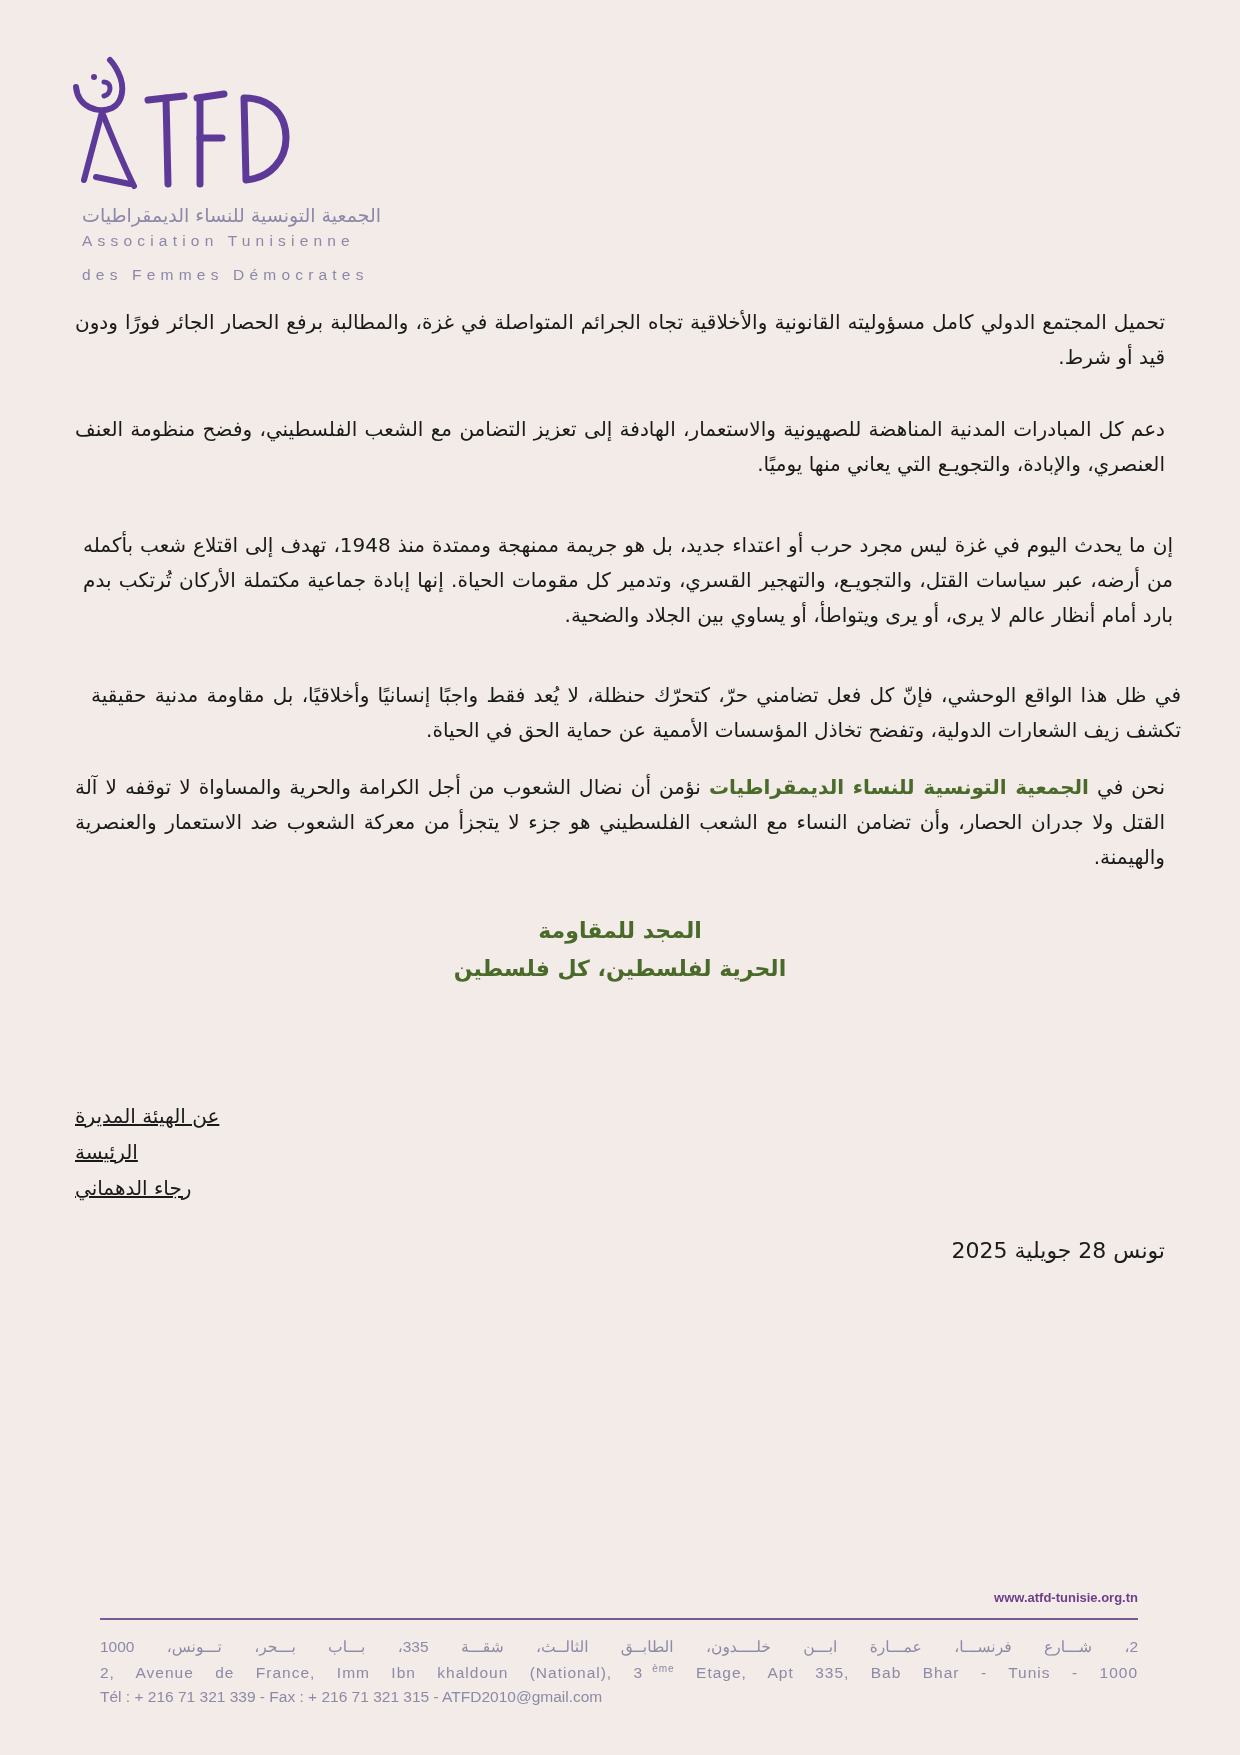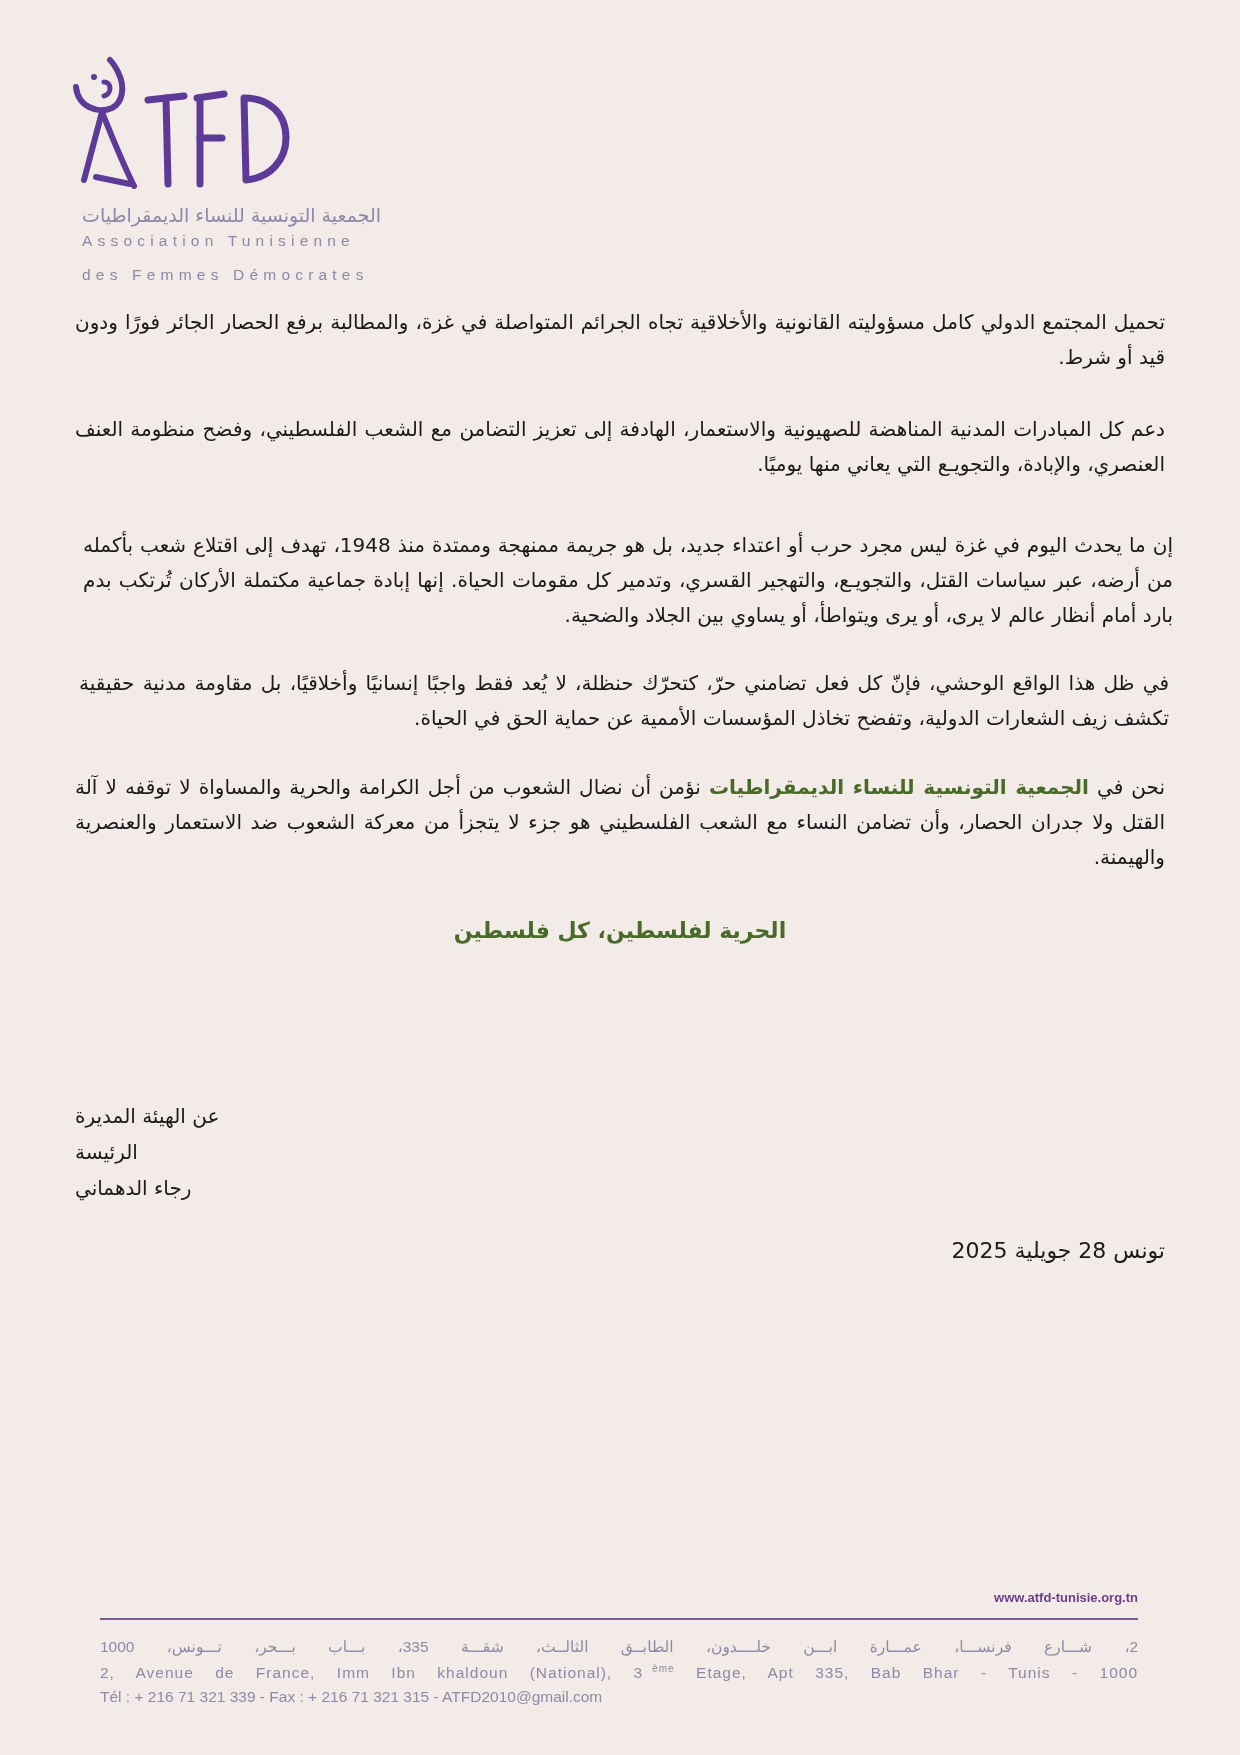--- a/index.html
+++ b/index.html
@@ -79,20 +79,21 @@
     .slogans div { display: block; }
 
     .signature {
       position: absolute;
       left: 75px;
       top: 1098px;
       direction: rtl;
       text-align: left;
       font-size: 20px;
       line-height: 36px;
+      text-decoration: underline;
     }
     .signature div { text-align: left; }
 
     .date {
       position: absolute;
       right: 75px;
       top: 1238px;
       direction: rtl;
       font-size: 22px;
     }
@@ -167,24 +168,25 @@
     </g>
   </svg>
   <div class="logo-ar">الجمعية التونسية للنساء الديمقراطيات</div>
   <div class="logo-en1">Association Tunisienne</div>
   <div class="logo-en2">des Femmes Démocrates</div>
 </div>
 
 <p class="body-text p1" style="margin:0">تحميل المجتمع الدولي كامل مسؤوليته القانونية والأخلاقية تجاه الجرائم المتواصلة في غزة، والمطالبة برفع الحصار الجائر فورًا ودون قيد أو شرط.</p>
 <p class="body-text p2" style="margin:0">دعم كل المبادرات المدنية المناهضة للصهيونية والاستعمار، الهادفة إلى تعزيز التضامن مع الشعب الفلسطيني، وفضح منظومة العنف العنصري، والإبادة، والتجويـع التي يعاني منها يوميًا.</p>
 <p class="body-text p3" style="margin:8px">إن ما يحدث اليوم في غزة ليس مجرد حرب أو اعتداء جديد، بل هو جريمة ممنهجة وممتدة منذ 1948، تهدف إلى اقتلاع شعب بأكمله من أرضه، عبر سياسات القتل، والتجويـع، والتهجير القسري، وتدمير كل مقومات الحياة. إنها إبادة جماعية مكتملة الأركان تُرتكب بدم بارد أمام أنظار عالم لا يرى، أو يرى ويتواطأ، أو يساوي بين الجلاد والضحية.</p>
-<p class="body-text p4" style="margin:4px">في ظل هذا الواقع الوحشي، فإنّ كل فعل تضامني حرّ، كتحرّك حنظلة، لا يُعد فقط واجبًا إنسانيًا وأخلاقيًا، بل مقاومة مدنية حقيقية تكشف زيف الشعارات الدولية، وتفضح تخاذل المؤسسات الأممية عن حماية الحق في الحياة.</p>
+<p class="body-text p4" style="margin:16px">في ظل هذا الواقع الوحشي، فإنّ كل فعل تضامني حرّ، كتحرّك حنظلة، لا يُعد فقط واجبًا إنسانيًا وأخلاقيًا، بل مقاومة مدنية حقيقية تكشف زيف الشعارات الدولية، وتفضح تخاذل المؤسسات الأممية عن حماية الحق في الحياة.</p>
 <p class="body-text p5" style="margin:0"><span>نحن في </span><span class="hl">الجمعية التونسية للنساء الديمقراطيات</span><span> نؤمن أن نضال الشعوب من أجل الكرامة والحرية والمساواة لا توقفه لا آلة القتل ولا جدران الحصار، وأن تضامن النساء مع الشعب الفلسطيني هو جزء لا يتجزأ من معركة الشعوب ضد الاستعمار والعنصرية والهيمنة.</span></p>
 
 <div class="slogans">
+  <div>المجد للمقاومة</div>
   <div>الحرية لفلسطين، كل فلسطين</div>
 </div>
 
 <div class="signature">
   <div>عن الهيئة المديرة</div>
   <div>الرئيسة</div>
   <div>رجاء الدهماني</div>
 </div>
 
 <div class="date">تونس 28 جويلية 2025</div>

